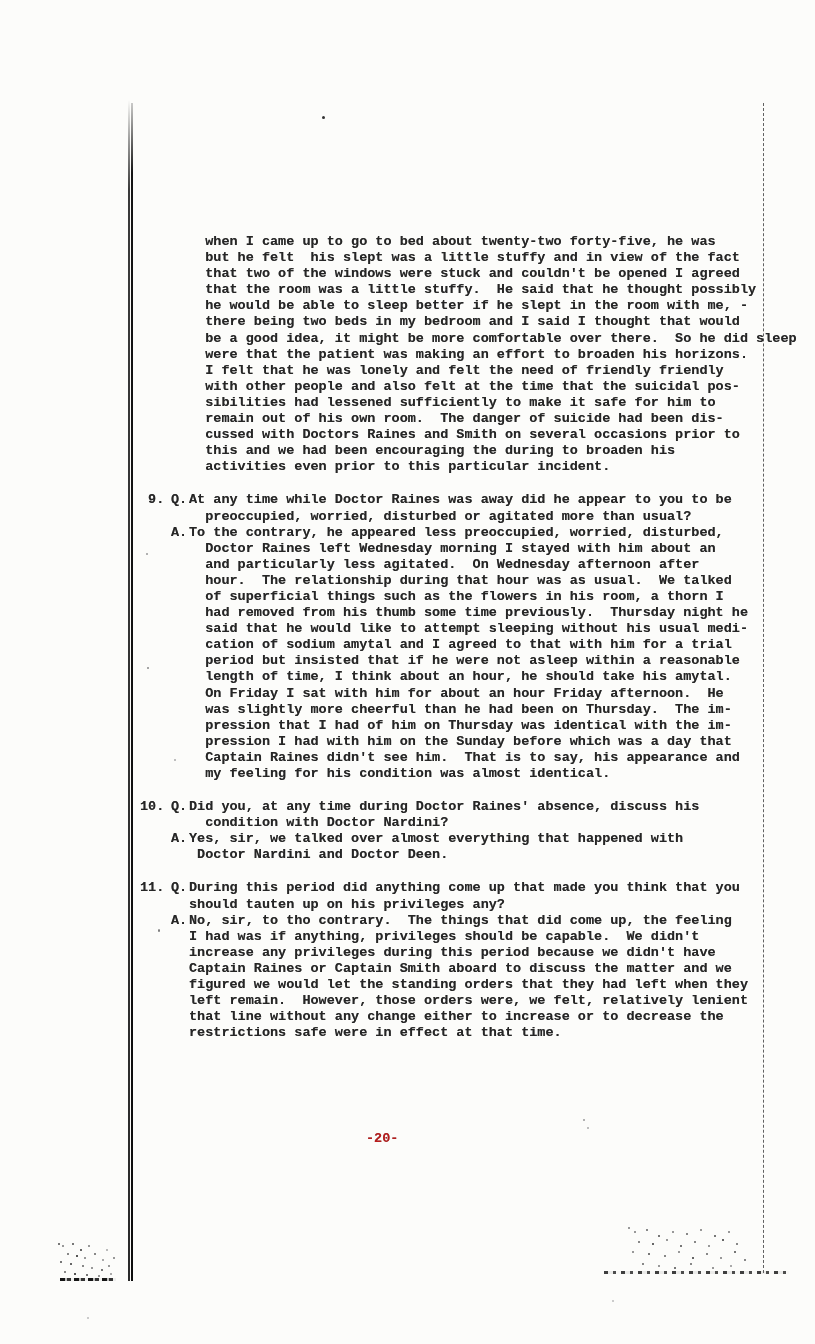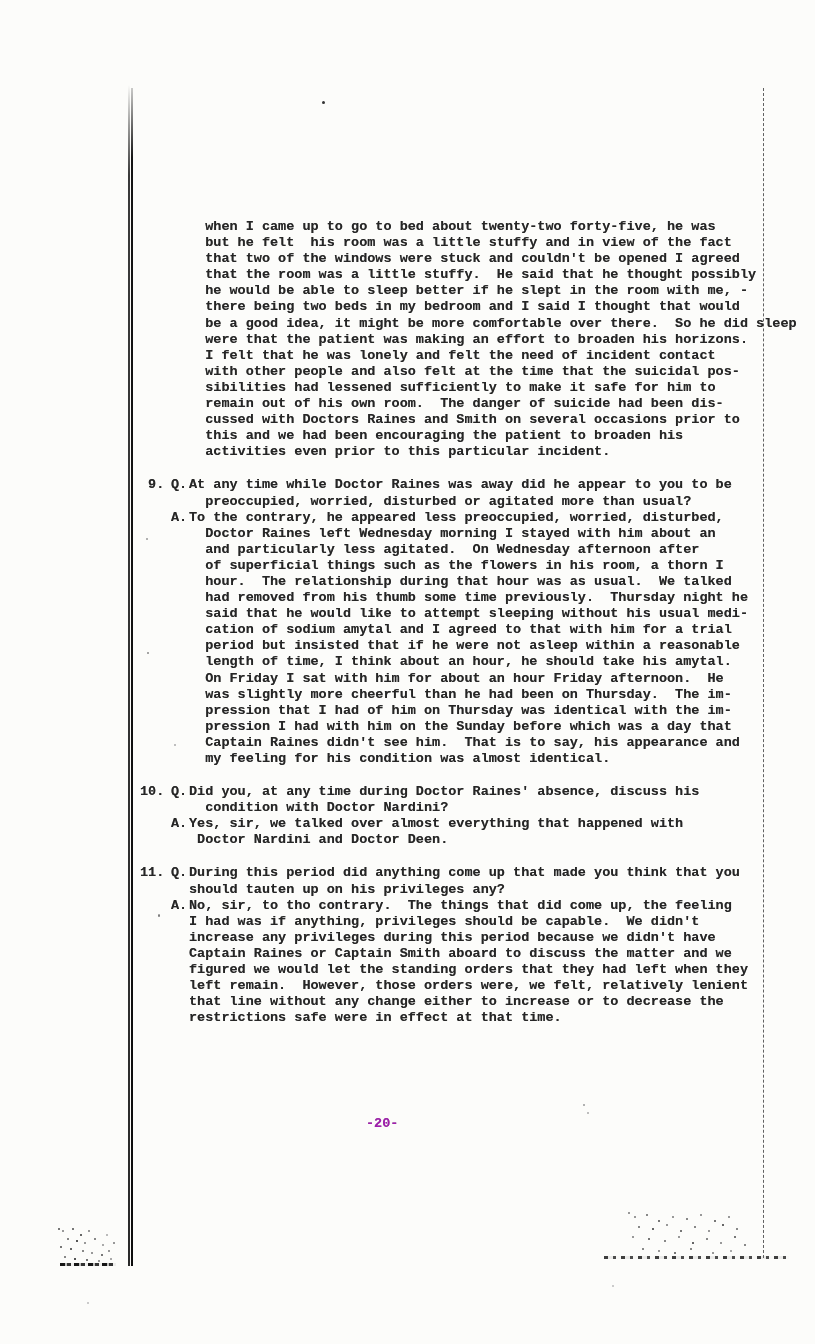--- a/index.html
+++ b/index.html
@@ -2,39 +2,39 @@
 <html><head>
 <meta charset="utf-8">
 <title>Scanned Document Page</title>
 <style>
   html,body{margin:0;padding:0;}
   body{
     width:815px;height:1344px;position:relative;overflow:hidden;
     background:#fcfcfa;
     font-family:"Liberation Mono","DejaVu Sans Mono",monospace;
   }
-  .page{position:absolute;inset:0;}
+  .page{position:absolute;inset:0;margin-top:15px;}
 
   
   .content{
     position:absolute;left:140px;top:219px;width:660px;
     font-size:13.5px;line-height:16.1px;font-weight:700;
     color:#262626;
     text-shadow:0 0 0.6px rgba(38,38,38,0.55);
   }
   .section{position:relative;}
   .section + .section{margin-top:17px;}
   .tline{position:relative;height:16.1px;white-space:pre;}
   .col-num{position:absolute;left:0;white-space:pre;}
   .col-label{position:absolute;left:31px;white-space:pre;}
   .col-text{position:absolute;left:49px;white-space:pre;}
 
   .page-number{
     position:absolute;left:366px;top:1116px;
-    font-size:13.5px;font-weight:700;color:#a21caf;
+    font-size:13.5px;font-weight:700;color:#b91c1c;
     text-shadow:0 0 0.6px rgba(38,38,38,0.5);
   }
 
   
   .rule-left-a{
     position:absolute;left:128px;top:85px;width:2px;height:1181px;
     background:linear-gradient(180deg,rgba(40,40,40,0) 0,rgba(40,40,40,0.45) 40px,#3a3a3a 90px,#2a2a2a 100%);
   }
   .rule-left-b{
     position:absolute;left:131px;top:88px;width:2px;height:1178px;
@@ -91,43 +91,43 @@
 
 <div class="page">
 
   <div class="rule-left-a"></div>
   <div class="rule-left-b"></div>
   <div class="rule-right"></div>
 
   <div class="content" id="typewritten-text">
       <div class="section">
         <div class="tline"><span class="col-text">  when I came up to go to bed about twenty-two forty-five, he was</span></div>
-        <div class="tline"><span class="col-text">  but he felt  his room was a little stuffy and in view of the fact</span></div>
+        <div class="tline"><span class="col-text">  but he felt  his slept was a little stuffy and in view of the fact</span></div>
         <div class="tline"><span class="col-text">  that two of the windows were stuck and couldn't be opened I agreed</span></div>
         <div class="tline"><span class="col-text">  that the room was a little stuffy.  He said that he thought possibly</span></div>
         <div class="tline"><span class="col-text">  he would be able to sleep better if he slept in the room with me, -</span></div>
         <div class="tline"><span class="col-text">  there being two beds in my bedroom and I said I thought that would</span></div>
         <div class="tline"><span class="col-text">  be a good idea, it might be more comfortable over there.  So he did sleep</span></div>
         <div class="tline"><span class="col-text">  were that the patient was making an effort to broaden his horizons.</span></div>
-        <div class="tline"><span class="col-text">  I felt that he was lonely and felt the need of incident contact</span></div>
+        <div class="tline"><span class="col-text">  I felt that he was lonely and felt the need of friendly friendly</span></div>
         <div class="tline"><span class="col-text">  with other people and also felt at the time that the suicidal pos-</span></div>
         <div class="tline"><span class="col-text">  sibilities had lessened sufficiently to make it safe for him to</span></div>
         <div class="tline"><span class="col-text">  remain out of his own room.  The danger of suicide had been dis-</span></div>
         <div class="tline"><span class="col-text">  cussed with Doctors Raines and Smith on several occasions prior to</span></div>
-        <div class="tline"><span class="col-text">  this and we had been encouraging the patient to broaden his</span></div>
+        <div class="tline"><span class="col-text">  this and we had been encouraging the during to broaden his</span></div>
         <div class="tline"><span class="col-text">  activities even prior to this particular incident.</span></div>
       </div>
       <div class="section">
         <div class="tline"><span class="col-num"> 9.</span><span class="col-label">Q.</span><span class="col-text">At any time while Doctor Raines was away did he appear to you to be</span></div>
         <div class="tline"><span class="col-text">  preoccupied, worried, disturbed or agitated more than usual?</span></div>
         <div class="tline"><span class="col-label">A.</span><span class="col-text">To the contrary, he appeared less preoccupied, worried, disturbed,</span></div>
         <div class="tline"><span class="col-text">  Doctor Raines left Wednesday morning I stayed with him about an</span></div>
         <div class="tline"><span class="col-text">  and particularly less agitated.  On Wednesday afternoon after</span></div>
+        <div class="tline"><span class="col-text">  hour.  The relationship during that hour was as usual.  We talked</span></div>
         <div class="tline"><span class="col-text">  of superficial things such as the flowers in his room, a thorn I</span></div>
-        <div class="tline"><span class="col-text">  hour.  The relationship during that hour was as usual.  We talked</span></div>
         <div class="tline"><span class="col-text">  had removed from his thumb some time previously.  Thursday night he</span></div>
         <div class="tline"><span class="col-text">  said that he would like to attempt sleeping without his usual medi-</span></div>
         <div class="tline"><span class="col-text">  cation of sodium amytal and I agreed to that with him for a trial</span></div>
         <div class="tline"><span class="col-text">  period but insisted that if he were not asleep within a reasonable</span></div>
         <div class="tline"><span class="col-text">  length of time, I think about an hour, he should take his amytal.</span></div>
         <div class="tline"><span class="col-text">  On Friday I sat with him for about an hour Friday afternoon.  He</span></div>
         <div class="tline"><span class="col-text">  was slightly more cheerful than he had been on Thursday.  The im-</span></div>
         <div class="tline"><span class="col-text">  pression that I had of him on Thursday was identical with the im-</span></div>
         <div class="tline"><span class="col-text">  pression I had with him on the Sunday before which was a day that</span></div>
         <div class="tline"><span class="col-text">  Captain Raines didn't see him.  That is to say, his appearance and</span></div>

